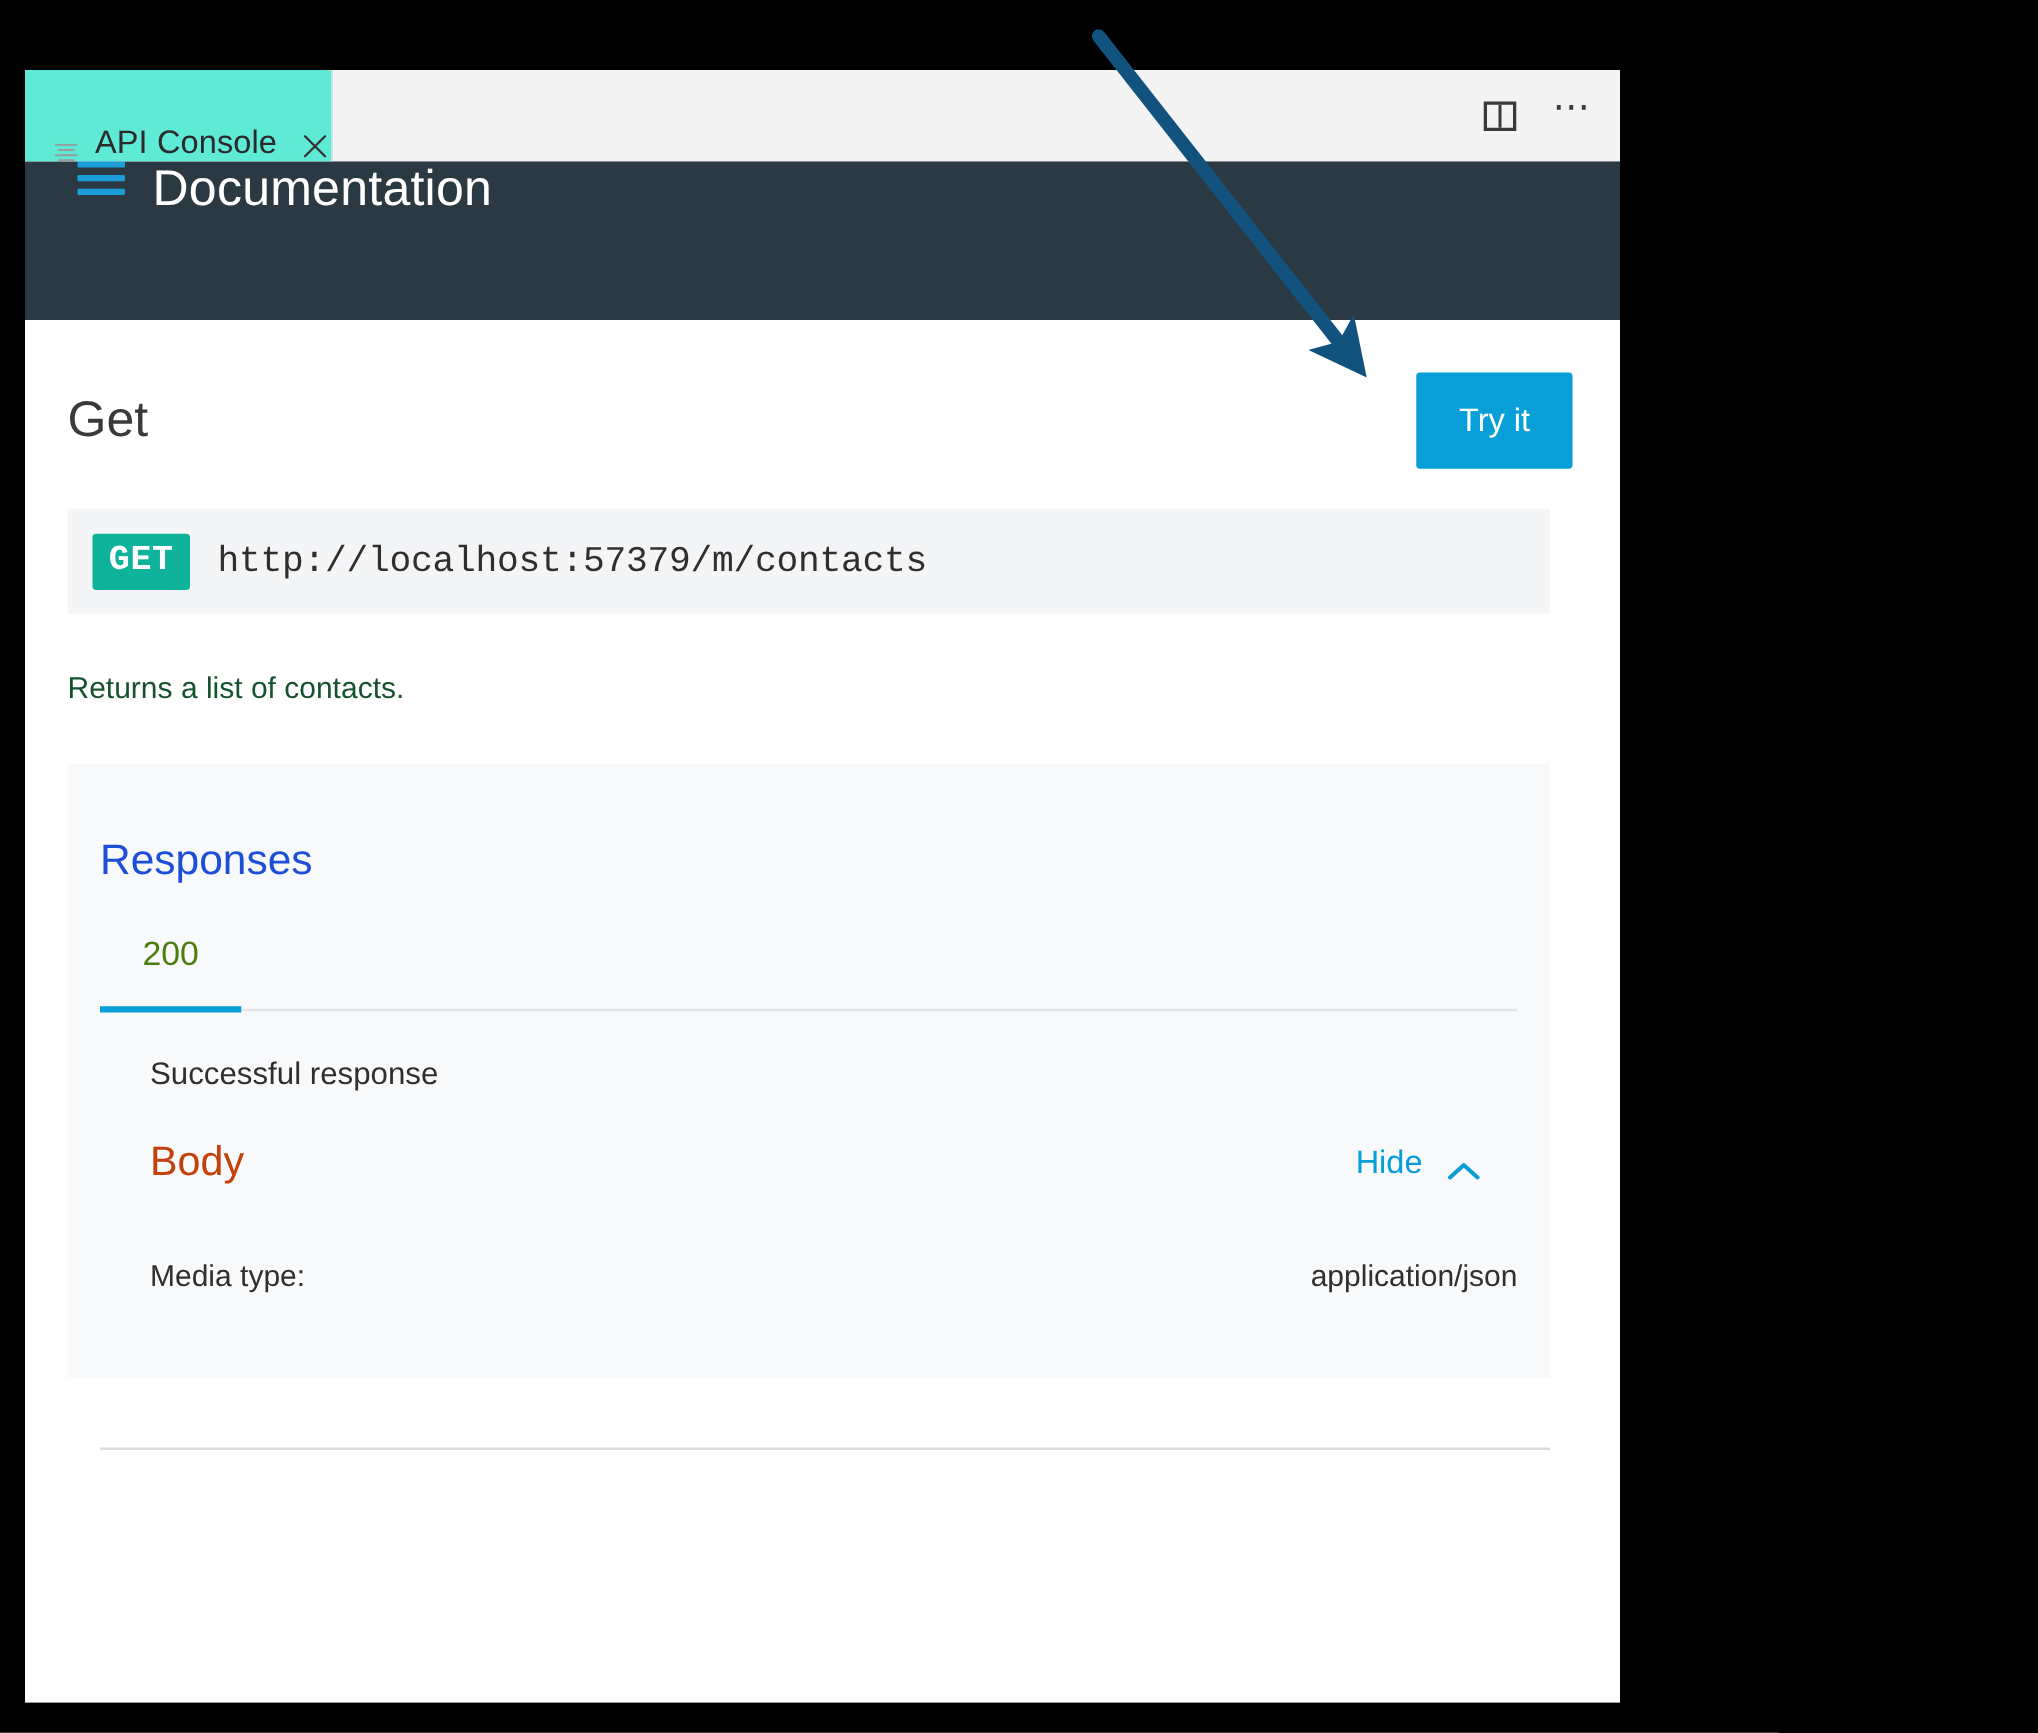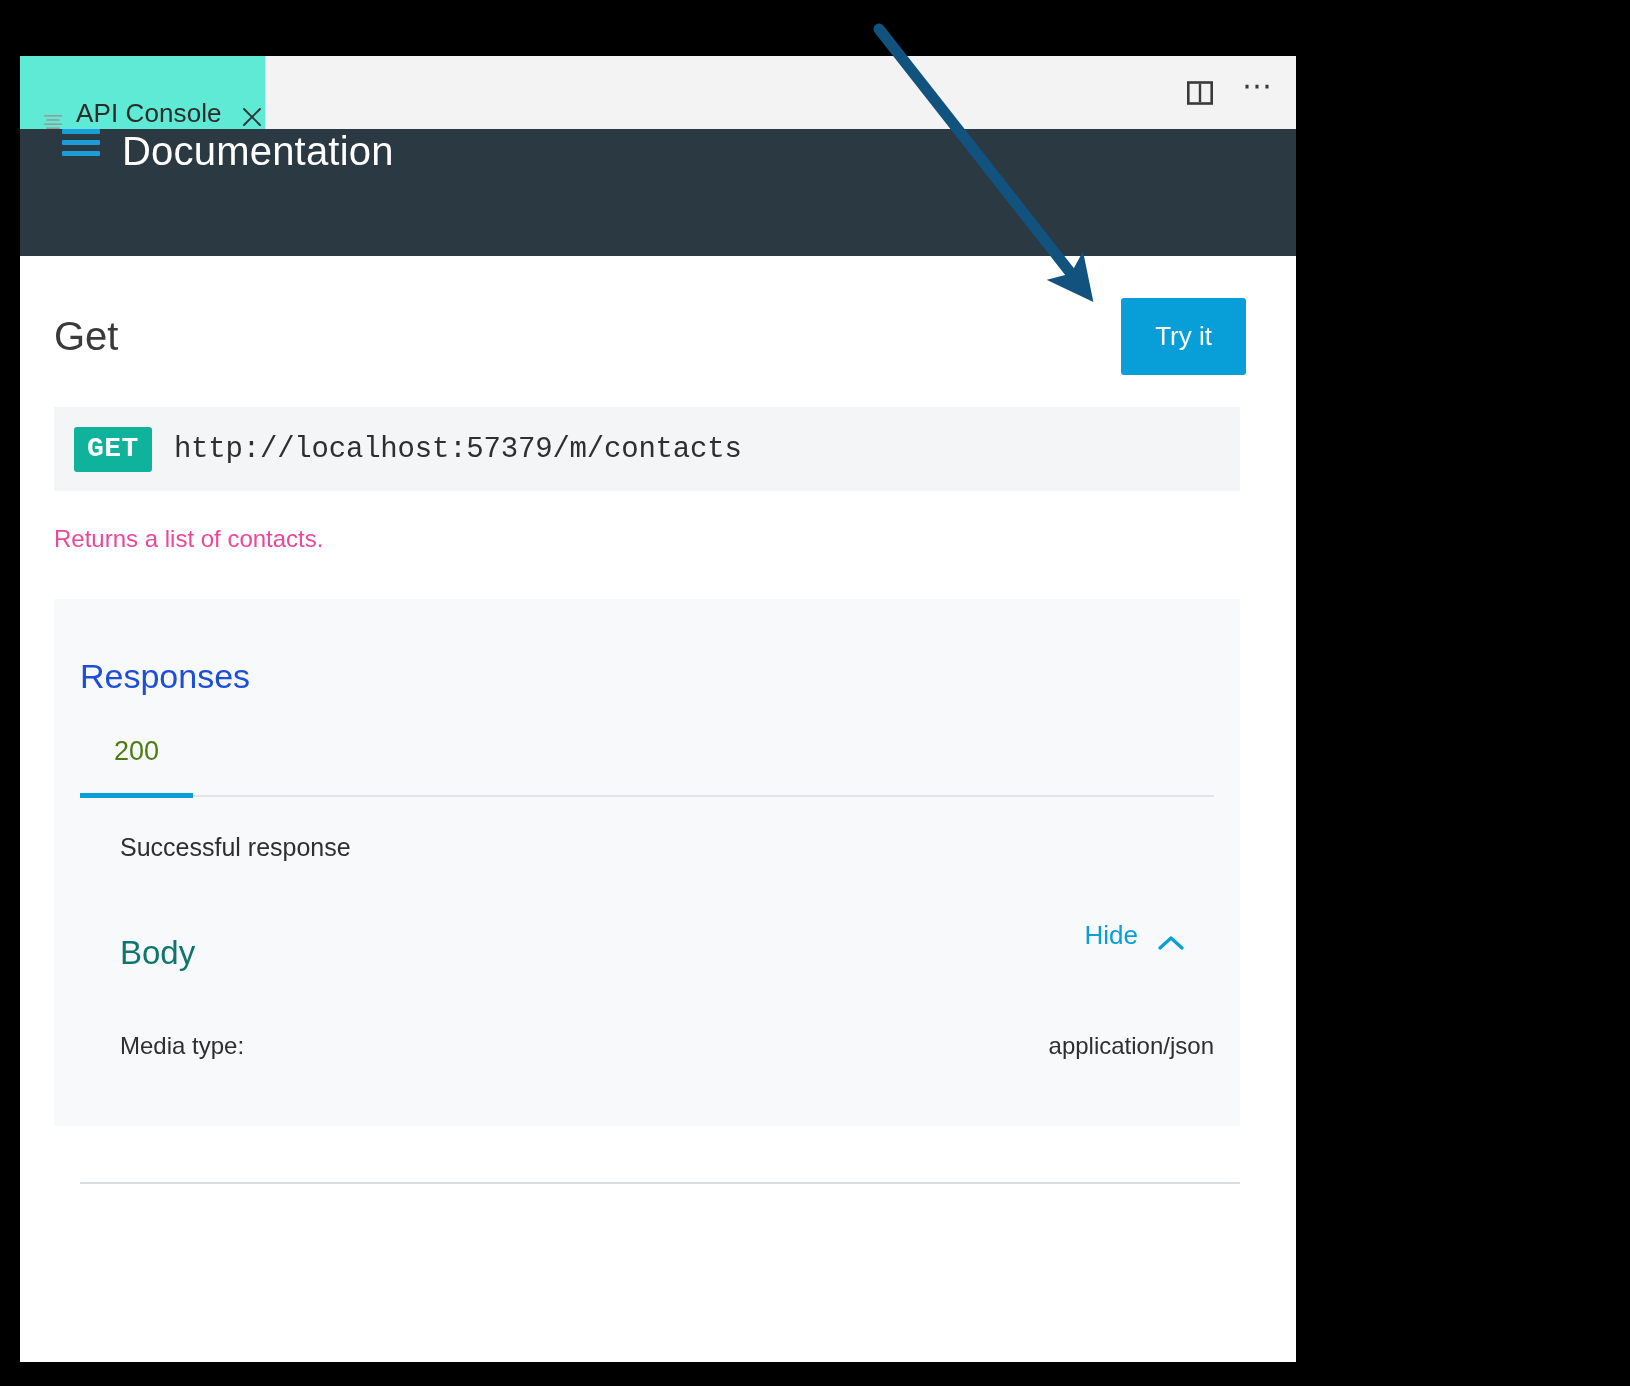--- a/index.html
+++ b/index.html
@@ -136,21 +136,21 @@
   .try-it-btn {
     background: #089ed8;
     color: #ffffff;
     font-size: 26px;
     border: none;
     padding: 0 34px;
     height: 77px;
     border-radius: 3px;
     cursor: pointer;
     font-family: "Liberation Sans", sans-serif;
-    margin-right: 16px;
+    margin-right: 4px;
   }
 
   .op-summary {
     font-size: 28px;
     color: #2f2f2f;
     margin-top: 50px;
     margin-bottom: 0;
   }
 
   .url-bar {
@@ -177,22 +177,22 @@
   .url-text {
     font-family: "Liberation Mono", monospace;
     font-size: 29px;
     color: #2f2f2f;
     margin-left: 22px;
     letter-spacing: -0.2px;
   }
 
   .op-description {
     font-size: 24px;
-    color: #ec4899;
-    margin-top: 34px;
+    color: #14532d;
+    margin-top: 46px;
   }
 
   .panel {
     margin-top: 46px;
     background: #f8f9fb;
     margin-right: 22px;
     padding: 0 0 0 0;
   }
   .collapsible-row {
     display: flex;
@@ -248,22 +248,21 @@
   }
 
   .body-row {
     display: flex;
     align-items: center;
     justify-content: space-between;
     padding: 36px 26px 0 66px;
   }
   .body-label {
     font-size: 33px;
-    color: #0f766e;
-    margin-top: 36px;
+    color: #c2410c;
   }
 
   .media-row {
     padding: 60px 26px 0 66px;
     font-size: 24px;
     color: #2f2f2f;
     display: flex;
     gap: 22px;
     justify-content: space-between;
   }

